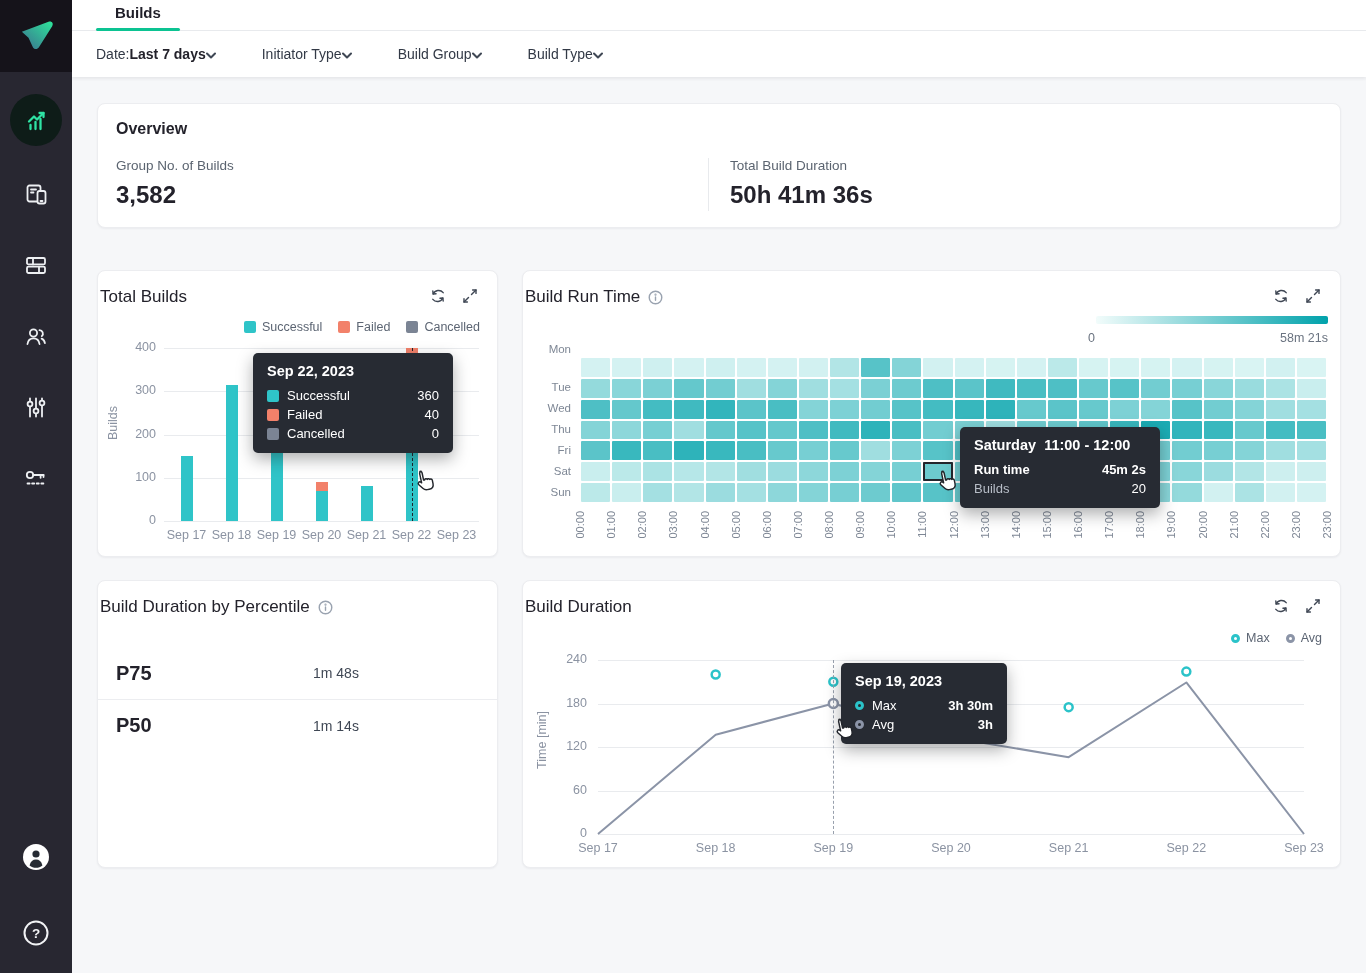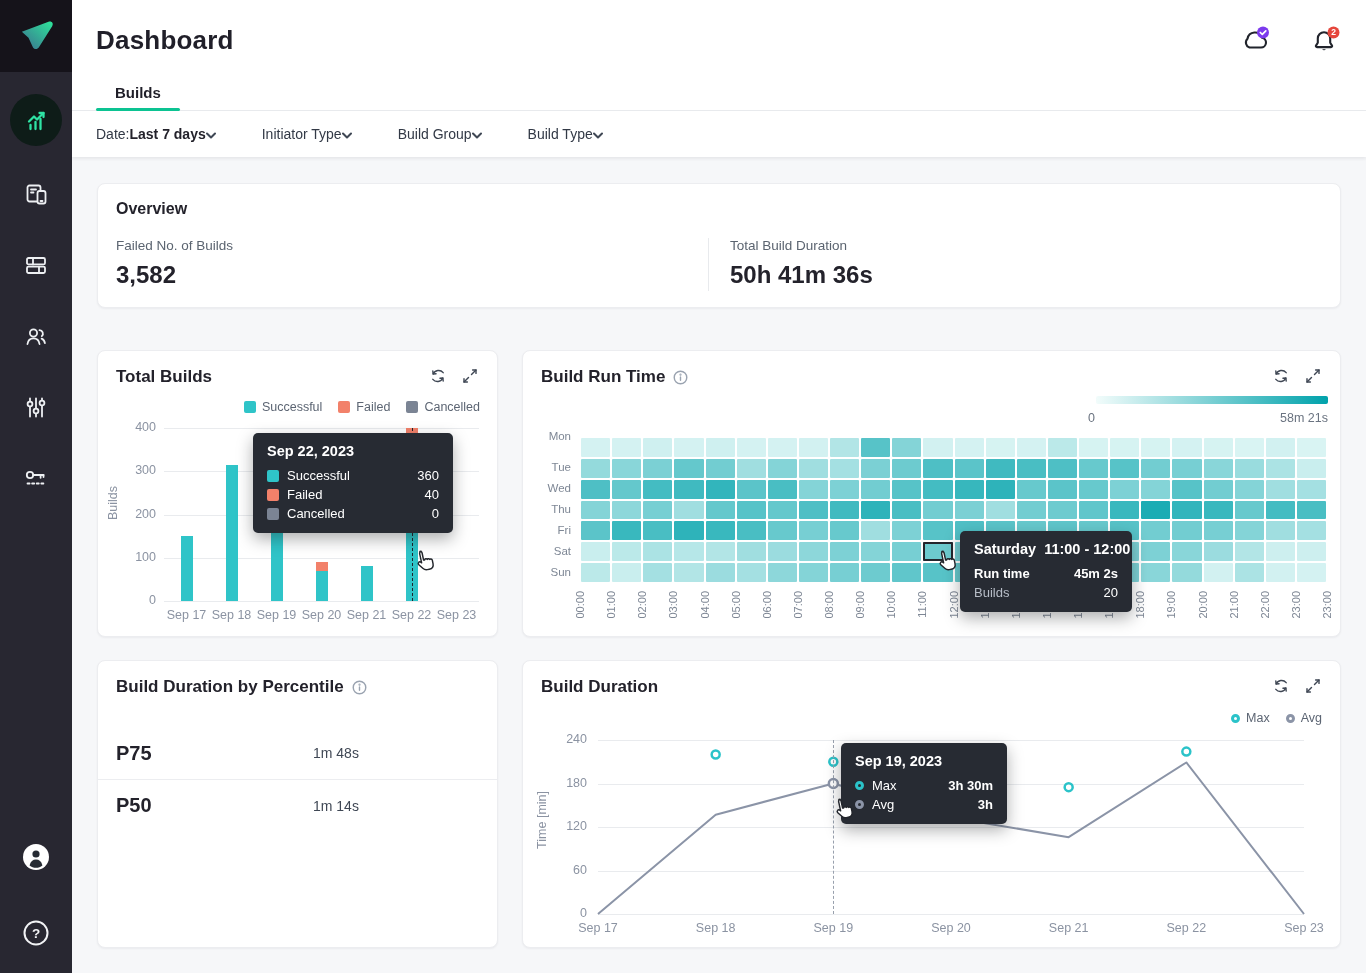--- a/index.html
+++ b/index.html
@@ -34,21 +34,21 @@
   
   .content{padding:26px 25px 25px;display:flex;flex-direction:column}
   .card{background:#fff;border:1px solid #ecedf0;border-radius:8px;box-shadow:0 1px 2px rgba(25,28,33,.05);position:relative}
   .overview-card{height:125px;margin-bottom:42px}
   .row{display:flex;gap:24px}
   .row2{margin-bottom:23px}
   .card-sm{width:401px;flex:none}
   .card-lg{flex:1}
   .row2 .card{height:287px}
   .row3 .card{height:288px}
-  .card-title{position:absolute;left:18px;top:16px;font-size:17px;font-weight:700;color:#23222b;display:flex;align-items:center;gap:8px}
+  .card-title{position:absolute;left:2px;top:16px;font-size:17px;font-weight:400;color:#23222b;display:flex;align-items:center;gap:8px}
   .ov-title{position:absolute;left:18px;top:16px;font-size:16px;font-weight:700}
   .metric{position:absolute;top:54px}
   .metric .m-label{font-size:13.5px;color:#5b6470}
   .metric .m-value{font-size:24px;font-weight:700;margin-top:8px;color:#23222b}
   .ov-divider{position:absolute;left:610px;top:54px;bottom:16px;width:1px;background:#e8eaed}
   .actions{position:absolute;right:18px;top:16px;display:flex;gap:14px;z-index:4}
   .icon-btn{cursor:pointer;width:18px;height:18px}
   .icon-btn svg{stroke:#3f4754;fill:none;stroke-width:1.9;stroke-linecap:round;stroke-linejoin:round}
   .info-icon{width:15px;height:15px;display:inline-block}
   .info-icon svg{stroke:#9aa3b0;fill:none;stroke-width:1.5;stroke-linecap:round}
@@ -169,40 +169,20 @@
       <svg width="28" height="28" viewBox="0 0 28 28">
         <circle cx="14" cy="14" r="11.5" fill="none" stroke="#f2f3f5" stroke-width="2"></circle>
         <text x="14" y="19" text-anchor="middle" font-size="13.5" font-weight="bold" fill="#f2f3f5" font-family="Liberation Sans,sans-serif">?</text>
       </svg>
     </div>
   </div>
 </div>
 
 <div class="main">
 
-  <div class="topbar">
-    <h1 class="page-title">Dashboard</h1>
-    <div class="top-icons">
-      <div class="badge-icon">
-        <svg width="30" height="26" viewBox="0 0 30 26">
-          <path d="M8.5 21.5h11.5a5 5 0 0 0 1-9.9 7.5 7.5 0 0 0-14.5 1.1 5.3 5.3 0 0 0 2 8.8z" fill="none" stroke="#21242c" stroke-width="2.1" stroke-linejoin="round"></path>
-          <circle cx="22" cy="6.5" r="6" fill="#7c3aed"></circle>
-          <polyline points="19.3,6.5 21.3,8.4 24.8,4.8" fill="none" stroke="#fff" stroke-width="1.7" stroke-linecap="round" stroke-linejoin="round"></polyline>
-        </svg>
-      </div>
-      <div class="badge-icon">
-        <svg width="30" height="28" viewBox="0 0 30 28">
-          <path d="M13 6.2a6.2 6.2 0 0 0-6.2 6.2v4.4l-1.8 2.8c-.4.6 0 1.5 1 1.5h14c1 0 1.4-.9 1-1.5l-1.8-2.8v-4.4A6.2 6.2 0 0 0 13 6.2z" fill="none" stroke="#21242c" stroke-width="2.1" stroke-linejoin="round"></path>
-          <path d="M11.2 23.2a2 2 0 0 0 3.6 0z" fill="#21242c"></path>
-          <circle cx="22.5" cy="6.5" r="6" fill="#e5463c"></circle>
-          <text x="22.5" y="9.4" text-anchor="middle" font-size="8.5" font-weight="bold" fill="#fff" font-family="Liberation Sans,sans-serif">2</text>
-        </svg>
-      </div>
-    </div>
-  </div>
 
   <div class="tabs">
     <div class="tab">
       <span>Builds</span>
       <span class="tab-underline" id="tab-underline" style="background: rgb(12, 195, 146);"></span>
     </div>
   </div>
 
   <div class="filterbar">
     <div class="filter">
@@ -230,21 +210,21 @@
             <polyline points="1,1.5 5,5.5 9,1.5"></polyline>
           </svg></span>
     </div>
   </div>
 
   <div class="content">
 
     <div class="card overview-card">
       <div class="ov-title">Overview</div>
       <div class="metric" style="left:18px">
-        <div class="m-label">Failed No. of Builds</div>
+        <div class="m-label">Group No. of Builds</div>
         <div class="m-value">3,582</div>
       </div>
       <div class="ov-divider"></div>
       <div class="metric" style="left:632px">
         <div class="m-label">Total Build Duration</div>
         <div class="m-value">50h 41m 36s</div>
       </div>
     </div>
 
     <div class="row row2">
@@ -349,35 +329,35 @@
                 <polyline points="15.5,4 20,4 20,8.5"></polyline>
                 <path d="M10 14 L4 20"></path>
                 <polyline points="8.5,20 4,20 4,15.5"></polyline>
               </svg></span>
         </div>
         <div class="grad-bar" id="hm-grad" style="left: 573px; top: 45px; width: 232px; background: linear-gradient(90deg, rgb(242, 252, 251), rgb(0, 162, 171));"></div>
         <div class="grad-labels" style="left:565px;top:60px;width:240px">
           <span>0</span>
           <span>58m 21s</span>
         </div>
-        <div class="tt" id="hm-tt" style="left:437px;top:180px;width:172px">
+        <div class="tt" id="hm-tt" style="left:437px;top:156px;width:200px">
           <div class="tt-title">
             <span>Saturday</span>&nbsp;
             <span>11:00 - 12:00</span>
           </div>
         <div class="tt-row" style="font-weight: 700;">
               <span>Run time</span>
               <span class="val">45m 2s</span>
             </div>
             <div class="tt-row">
               <span style="color: rgb(183, 189, 199);">Builds</span>
               <span class="val">20</span>
             </div>
           </div>
-      <div class="hm-rowlab" style="left: 0px; top: 79px;">Mon</div>
+      <div class="hm-rowlab" style="left: 0px; top: 72px;">Mon</div>
           <div class="hm-cell" style="left: 58px; top: 87px; width: 29.125px; height: 18.8571px; background: rgb(212, 242, 242);"></div>
           <div class="hm-cell" style="left: 89.125px; top: 87px; width: 29.125px; height: 18.8571px; background: rgb(212, 242, 242);"></div>
           <div class="hm-cell" style="left: 120.25px; top: 87px; width: 29.125px; height: 18.8571px; background: rgb(207, 240, 240);"></div>
           <div class="hm-cell" style="left: 151.375px; top: 87px; width: 29.125px; height: 18.8571px; background: rgb(212, 242, 242);"></div>
           <div class="hm-cell" style="left: 182.5px; top: 87px; width: 29.125px; height: 18.8571px; background: rgb(207, 240, 240);"></div>
           <div class="hm-cell" style="left: 213.625px; top: 87px; width: 29.125px; height: 18.8571px; background: rgb(212, 242, 242);"></div>
           <div class="hm-cell" style="left: 244.75px; top: 87px; width: 29.125px; height: 18.8571px; background: rgb(212, 242, 242);"></div>
           <div class="hm-cell" style="left: 275.875px; top: 87px; width: 29.125px; height: 18.8571px; background: rgb(210, 241, 241);"></div>
           <div class="hm-cell" style="left: 307px; top: 87px; width: 29.125px; height: 18.8571px; background: rgb(178, 229, 230);"></div>
           <div class="hm-cell" style="left: 338.125px; top: 87px; width: 29.125px; height: 18.8571px; background: rgb(87, 195, 200);"></div>

